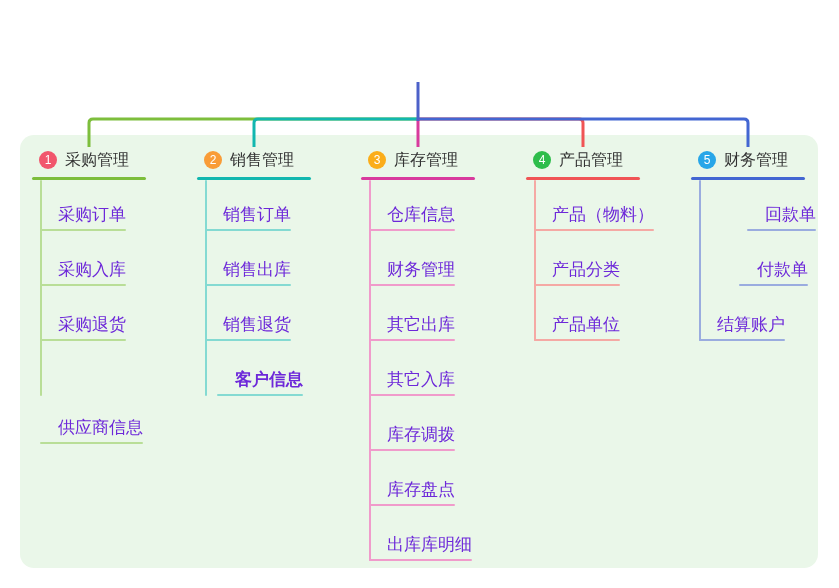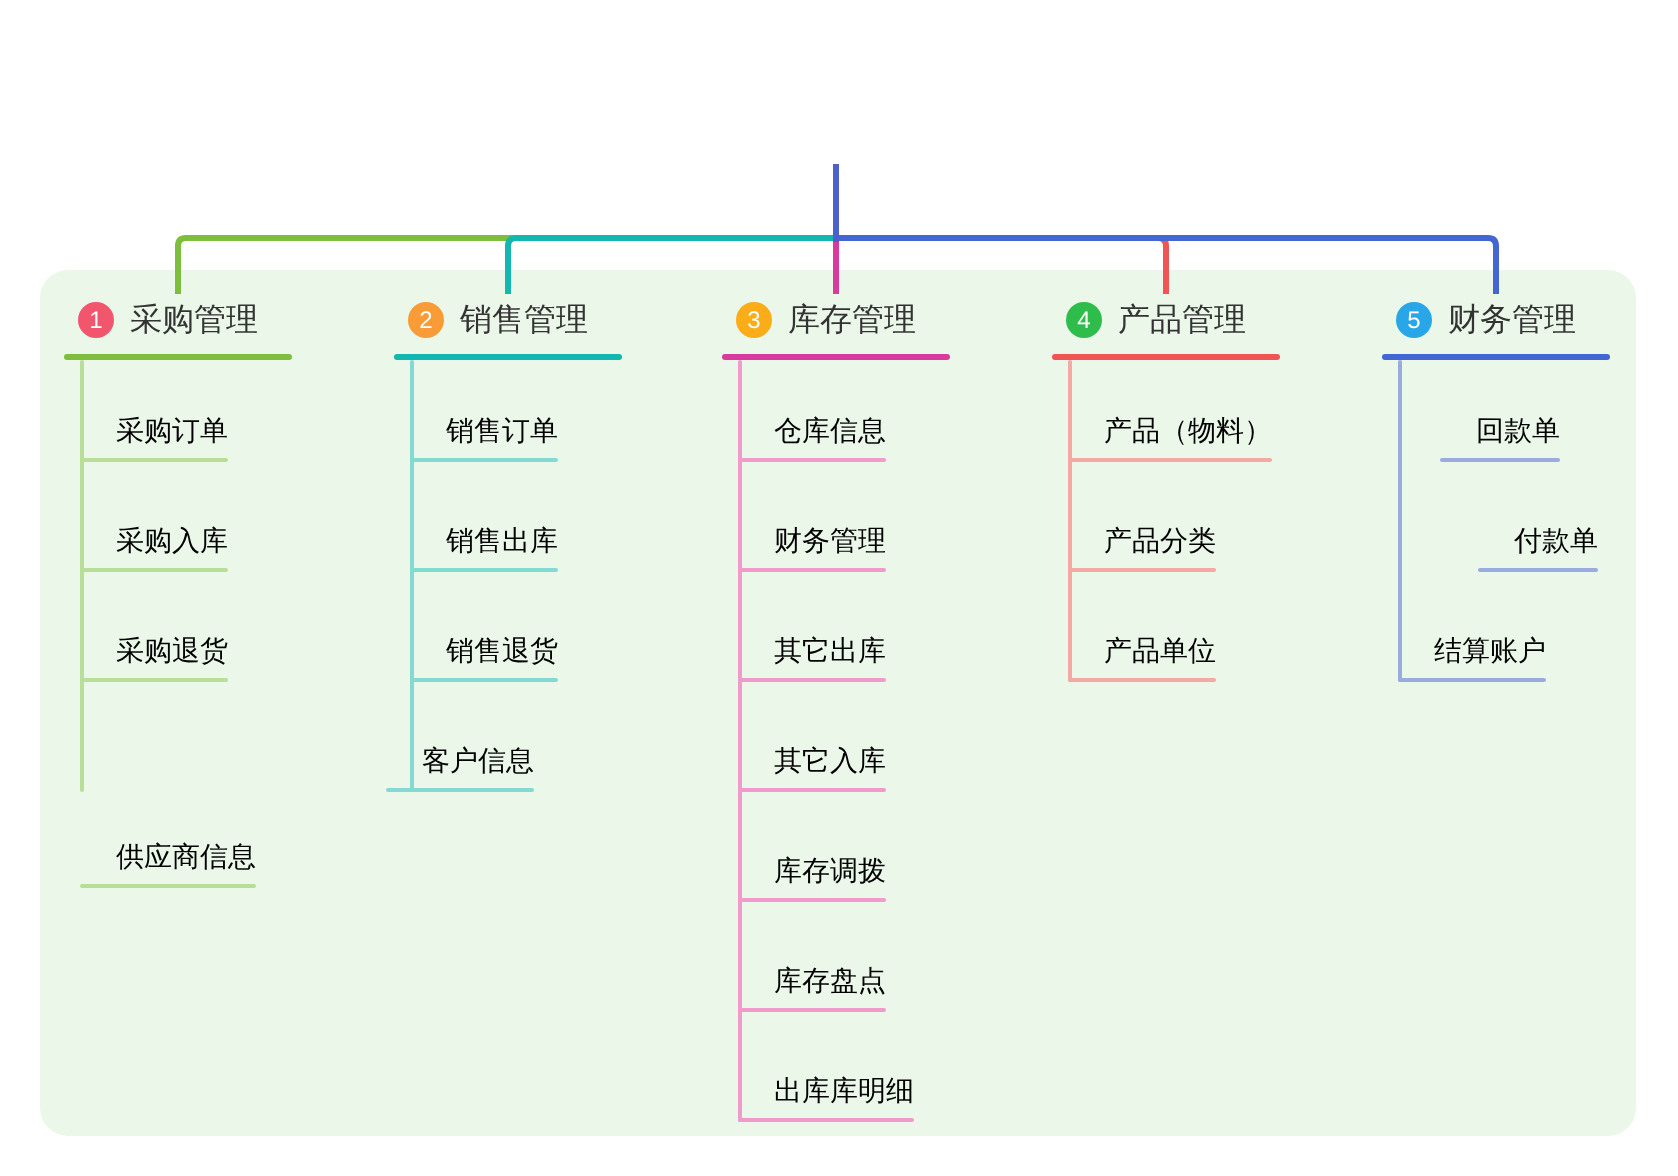--- a/index.html
+++ b/index.html
@@ -30,22 +30,22 @@
   .badge{
     width:18px;height:18px;border-radius:50%;flex:0 0 18px;
     color:#fff;font-size:12px;line-height:18px;text-align:center;font-weight:500;
     margin-right:8px;
   }
   .branch-label{font-size:16px;color:#333333;white-space:nowrap;}
   .branch-underline{height:3px;border-radius:2px;margin-top:5px;}
   .spine{position:absolute;width:2px;border-radius:1px;}
   .child{position:absolute;width:max-content;padding-right:12px;}
   .child-label{
-    display:block;margin-left:18px;font-size:14px;line-height:20px;
-    color:#000000;white-space:nowrap;padding-bottom:4px;
+    display:block;margin-left:18px;font-size:17px;line-height:20px;
+    color:#6d28d9;white-space:nowrap;padding-bottom:4px;
   }
   .child-underline{height:2px;border-radius:1px;}
 </style>
 </head>
 <body>
 
 <div class="canvas">
 
   <div class="panel" style="background: rgb(234, 247, 233);"></div>
 
@@ -97,21 +97,21 @@
         <div class="child-underline" style="background: rgb(132, 218, 210);"></div>
       </div>
       <div class="child" style="left: 205px; top: 260px;">
         <span class="child-label">销售出库</span>
         <div class="child-underline" style="background: rgb(132, 218, 210);"></div>
       </div>
       <div class="child" style="left: 205px; top: 315px;">
         <span class="child-label">销售退货</span>
         <div class="child-underline" style="background: rgb(132, 218, 210);"></div>
       </div>
-      <div class="child" style="left: 193px; top: 370px;">
+      <div class="child" style="left: 217px; top: 370px; font-weight: bold;">
         <span class="child-label">客户信息</span>
         <div class="child-underline" style="background: rgb(132, 218, 210);"></div>
       </div>
       <div class="branch-title" style="left: 361px; top: 148px;">
         <div class="row">
           <span class="badge" style="background: rgb(251, 173, 25);">3</span>
           <span class="branch-label">库存管理</span>
         </div>
         <div class="branch-underline" style="background: rgb(216, 58, 157);"></div>
       </div>
@@ -165,21 +165,21 @@
         <div class="child-underline" style="background: rgb(245, 169, 164);"></div>
       </div>
       <div class="branch-title" style="left: 691px; top: 148px;">
         <div class="row">
           <span class="badge" style="background: rgb(40, 166, 232);">5</span>
           <span class="branch-label">财务管理</span>
         </div>
         <div class="branch-underline" style="background: rgb(67, 102, 210);"></div>
       </div>
       <div class="spine" style="left: 699px; top: 180px; height: 161px; background: rgb(154, 172, 223);"></div>
-      <div class="child" style="left: 700px; top: 205px; padding-left: 20px;">
+      <div class="child" style="left: 727px; top: 205px; padding-left: 20px;">
         <span class="child-label">回款单</span>
         <div class="child-underline" style="background: rgb(154, 172, 223);"></div>
       </div>
       <div class="child" style="left: 739px; top: 260px;">
         <span class="child-label">付款单</span>
         <div class="child-underline" style="background: rgb(154, 172, 223);"></div>
       </div>
       <div class="child" style="left: 699px; top: 315px;">
         <span class="child-label">结算账户</span>
         <div class="child-underline" style="background: rgb(154, 172, 223);"></div>

